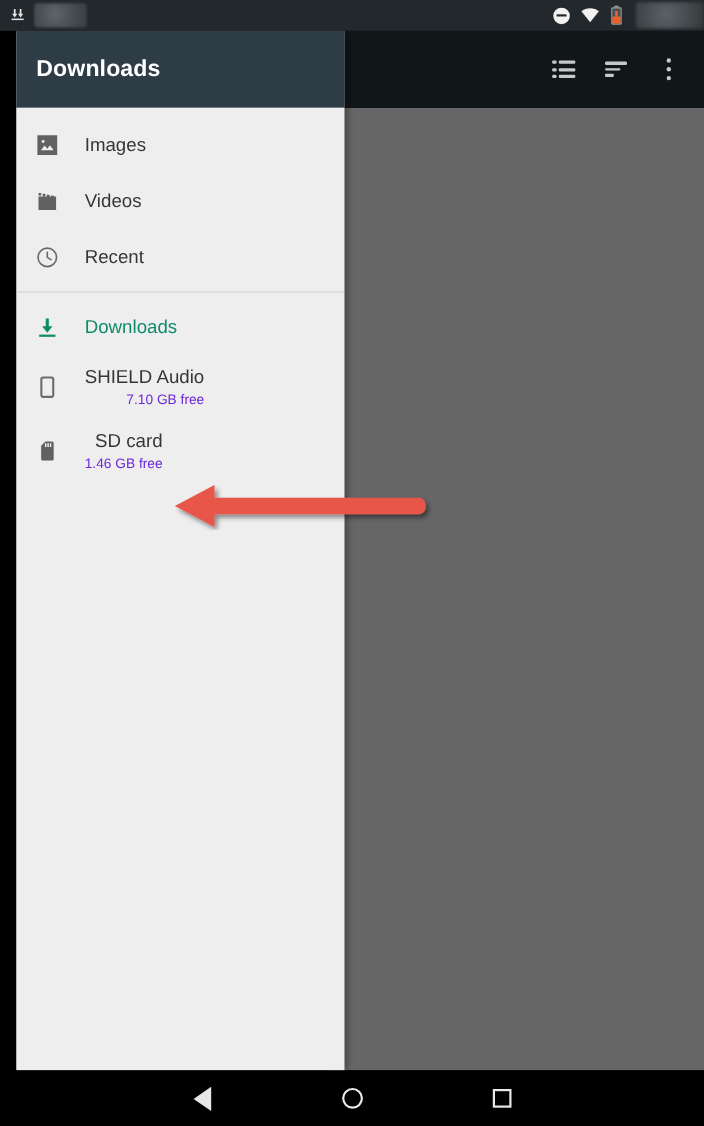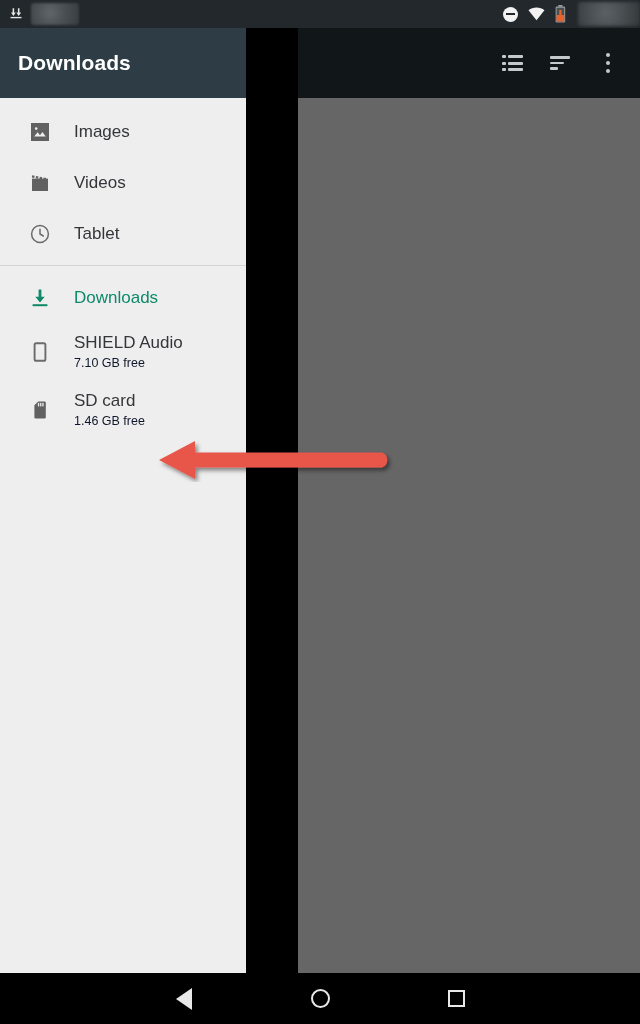--- a/index.html
+++ b/index.html
@@ -72,47 +72,48 @@
   .ic-overflow i { width:4px; height:4px; border-radius:50%; background:#c6c9cb; display:block; }
 
   
   .scrim {
     position:absolute; top:98px; left:298px; width:342px; height:875px;
     background:#666666; z-index:10;
   }
 
   
   .drawer {
-    position:absolute; top:28px; left:0; width:246px; height:945px;
+    position:absolute; top:28px; left:15px; width:298px; height:945px;
     background:#eeeeee; z-index:30;
     box-shadow:2px 0 6px rgba(0,0,0,0.35);
+    text-align:right;
   }
   .drawer-header {
     height:70px; background:#2e3d45; display:flex; align-items:center;
     padding-left:18px;
   }
   .drawer-title {
     color:#ffffff; font-size:21px; font-weight:bold; letter-spacing:0.1px;
   }
   .drawer-body { background:#eeeeee; height:875px; padding-top:6px; }
 
   .nav-group { padding:2px 0; }
   .divider { height:1px; background:#d4d4d4; margin:4px 0; }
 
   .nav-item {
-    display:flex; align-items:center; height:51px; padding-left:28px; cursor:pointer;
+    display:flex; align-items:center; height:51px; padding-left:16px; cursor:pointer;
   }
   .nav-item.two-line { height:58px; align-items:center; }
   .nav-icon {
     width:32px; min-width:32px; display:flex; align-items:center; justify-content:flex-start;
   }
   .nav-text { margin-left:14px; display:flex; flex-direction:column; justify-content:center; }
   .nav-label { font-size:17px; color:#35363a; line-height:21px; }
   .nav-label.accent { color:#0f8a68; }
-  .nav-sub { font-size:12.5px; color:#0f172a; line-height:17px; margin-top:2px; }
+  .nav-sub { font-size:12.5px; color:#6d28d9; line-height:17px; margin-top:2px; }
 
   
   .g { fill:#616161; }
   .g-accent { fill:#0f8a68; }
 
   
   .arrow {
     position:absolute; left:158px; top:438px; width:238px; height:44px; z-index:50;
     pointer-events:none;
   }
@@ -228,21 +229,21 @@
 
 
         <div class="nav-item">
           <span class="nav-icon">
             <svg width="24" height="24" viewBox="0 0 24 24">
                 <circle cx="12" cy="12" r="8.4" fill="none" stroke="#6b6b6b" stroke-width="1.5"></circle>
                 <path stroke="#6b6b6b" stroke-width="1.5" stroke-linecap="round" fill="none" d="M12 7.3V12l3.3 2"></path>
               </svg>
           </span>
           <span class="nav-text">
-            <span class="nav-label">Tablet</span>
+            <span class="nav-label">Recent</span>
           </span>
         </div>
       </div>
 
       <div class="divider"></div>
 
       <div class="nav-group">
 
         <div class="nav-item">
           <span class="nav-icon">

